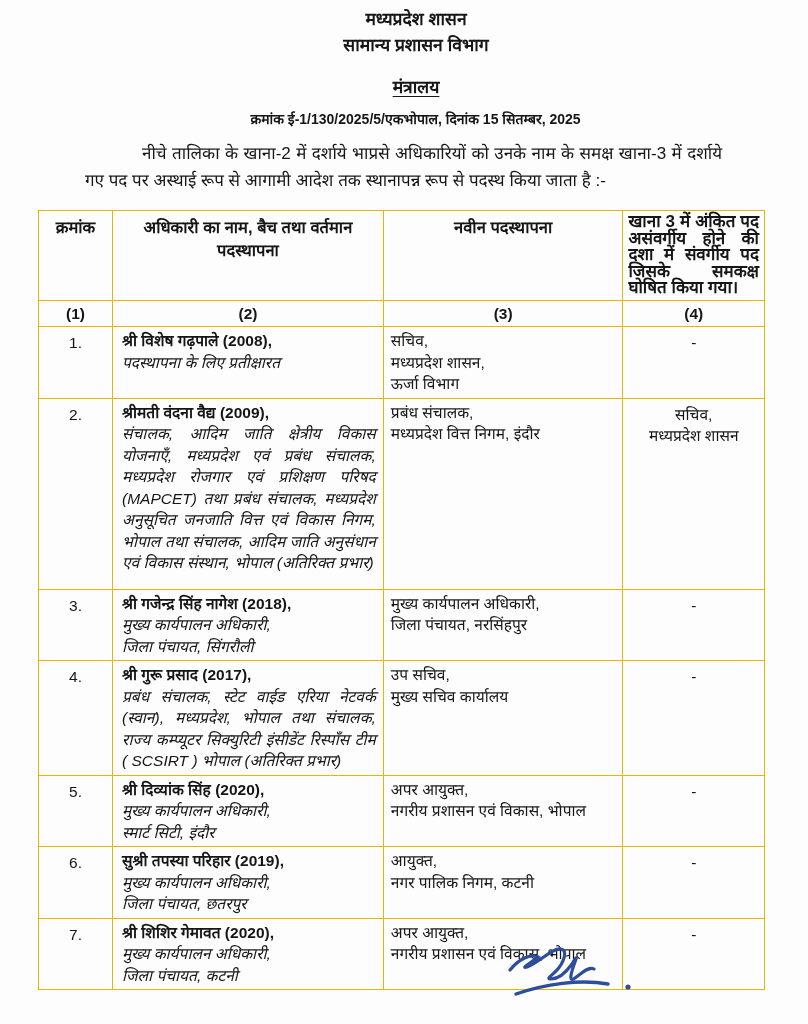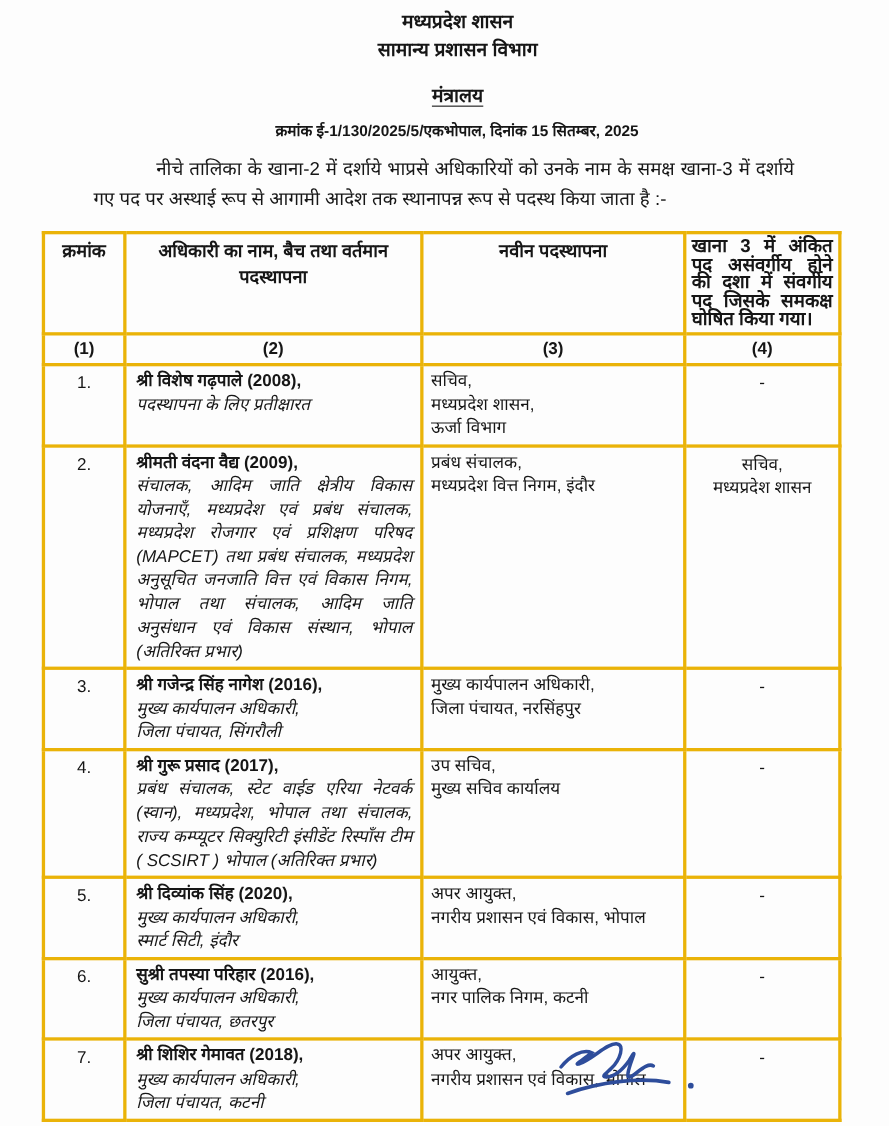--- a/index.html
+++ b/index.html
@@ -37,21 +37,21 @@
     width: 727px;
     margin-top: 9px;
     table-layout: fixed;
     font-size: 15.5px; line-height: 21.5px;
   }
   .posting-table col.c1 { width: 10.2%; }
   .posting-table col.c2 { width: 37.3%; }
   .posting-table col.c3 { width: 33.0%; }
   .posting-table col.c4 { width: 19.5%; }
   .posting-table td, .posting-table th {
-    border: 3px solid #eab308;
+    border: 1px solid #eab308;
     vertical-align: top;
     padding: 3px 7px;
     overflow: hidden;
   }
   .posting-table th { font-weight: 700; }
   tr.hdr { height: 78px; }
   th.h1, th.h2, th.h3 { text-align: center; font-size: 16.5px; line-height: 23px; padding-top: 5px; }
   th.h4 {
     font-size: 17px; line-height: 16.5px;
     text-align: justify; padding: 3px 5px; font-weight: 700;
@@ -136,21 +136,21 @@
       </td>
       <td class="newpost">प्रबंध संचालक,
 मध्यप्रदेश वित्त निगम, इंदौर</td>
       <td class="equiv">सचिव,
 मध्यप्रदेश शासन</td>
     </tr>
 
     <tr class="r3">
       <td class="sno">3.</td>
       <td class="officer">
-        <span class="name">श्री गजेन्द्र सिंह नागेश (2016),</span>
+        <span class="name">श्री गजेन्द्र सिंह नागेश (2018),</span>
         <span class="current">मुख्य कार्यपालन अधिकारी,
 जिला पंचायत, सिंगरौली</span>
       </td>
       <td class="newpost">मुख्य कार्यपालन अधिकारी,
 जिला पंचायत, नरसिंहपुर</td>
       <td class="equiv">-</td>
     </tr>
 
     <tr class="r4">
       <td class="sno">4.</td>
@@ -171,33 +171,33 @@
 स्मार्ट सिटी, इंदौर</span>
       </td>
       <td class="newpost">अपर आयुक्त,
 नगरीय प्रशासन एवं विकास, भोपाल</td>
       <td class="equiv">-</td>
     </tr>
 
     <tr class="r6">
       <td class="sno">6.</td>
       <td class="officer">
-        <span class="name">सुश्री तपस्या परिहार (2016),</span>
+        <span class="name">सुश्री तपस्या परिहार (2019),</span>
         <span class="current">मुख्य कार्यपालन अधिकारी,
 जिला पंचायत, छतरपुर</span>
       </td>
       <td class="newpost">आयुक्त,
 नगर पालिक निगम, कटनी</td>
       <td class="equiv">-</td>
     </tr>
 
     <tr class="r7">
       <td class="sno">7.</td>
       <td class="officer">
-        <span class="name">श्री शिशिर गेमावत (2018),</span>
+        <span class="name">श्री शिशिर गेमावत (2020),</span>
         <span class="current">मुख्य कार्यपालन अधिकारी,
 जिला पंचायत, कटनी</span>
       </td>
       <td class="newpost">अपर आयुक्त,
 नगरीय प्रशासन एवं विकास, भोपाल</td>
       <td class="equiv">-</td>
     </tr>
   </tbody>
     </table>
 

